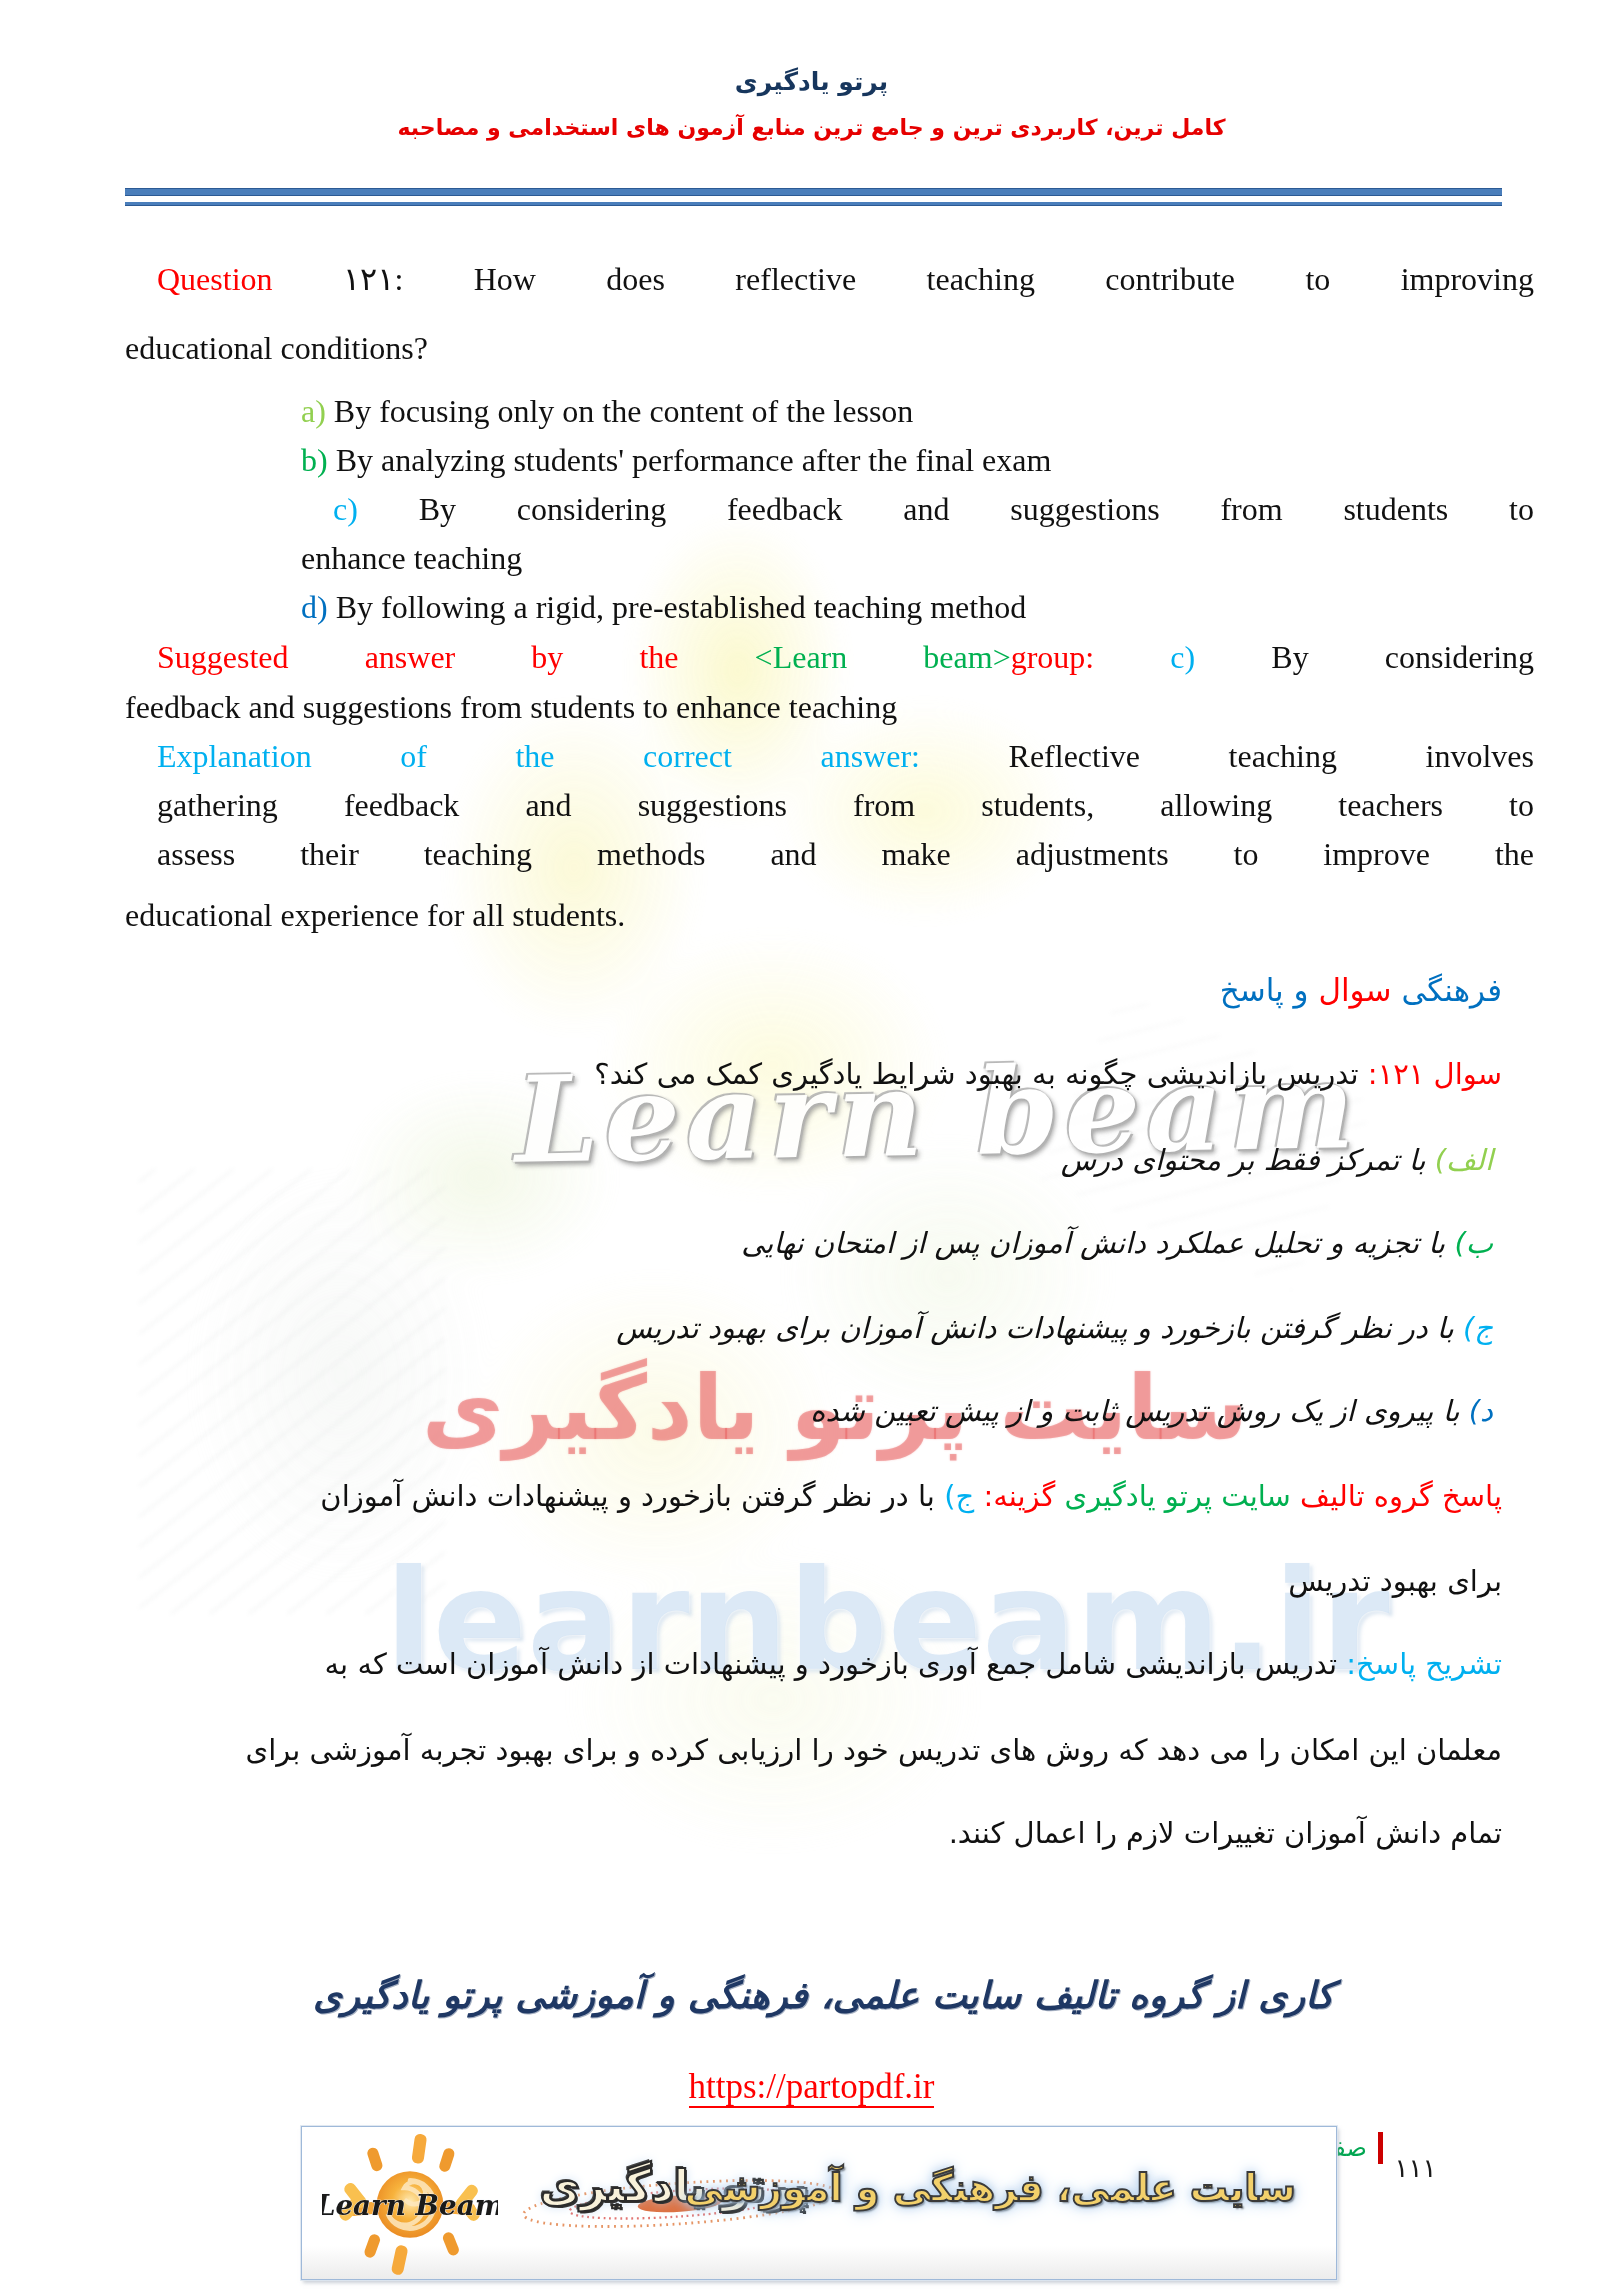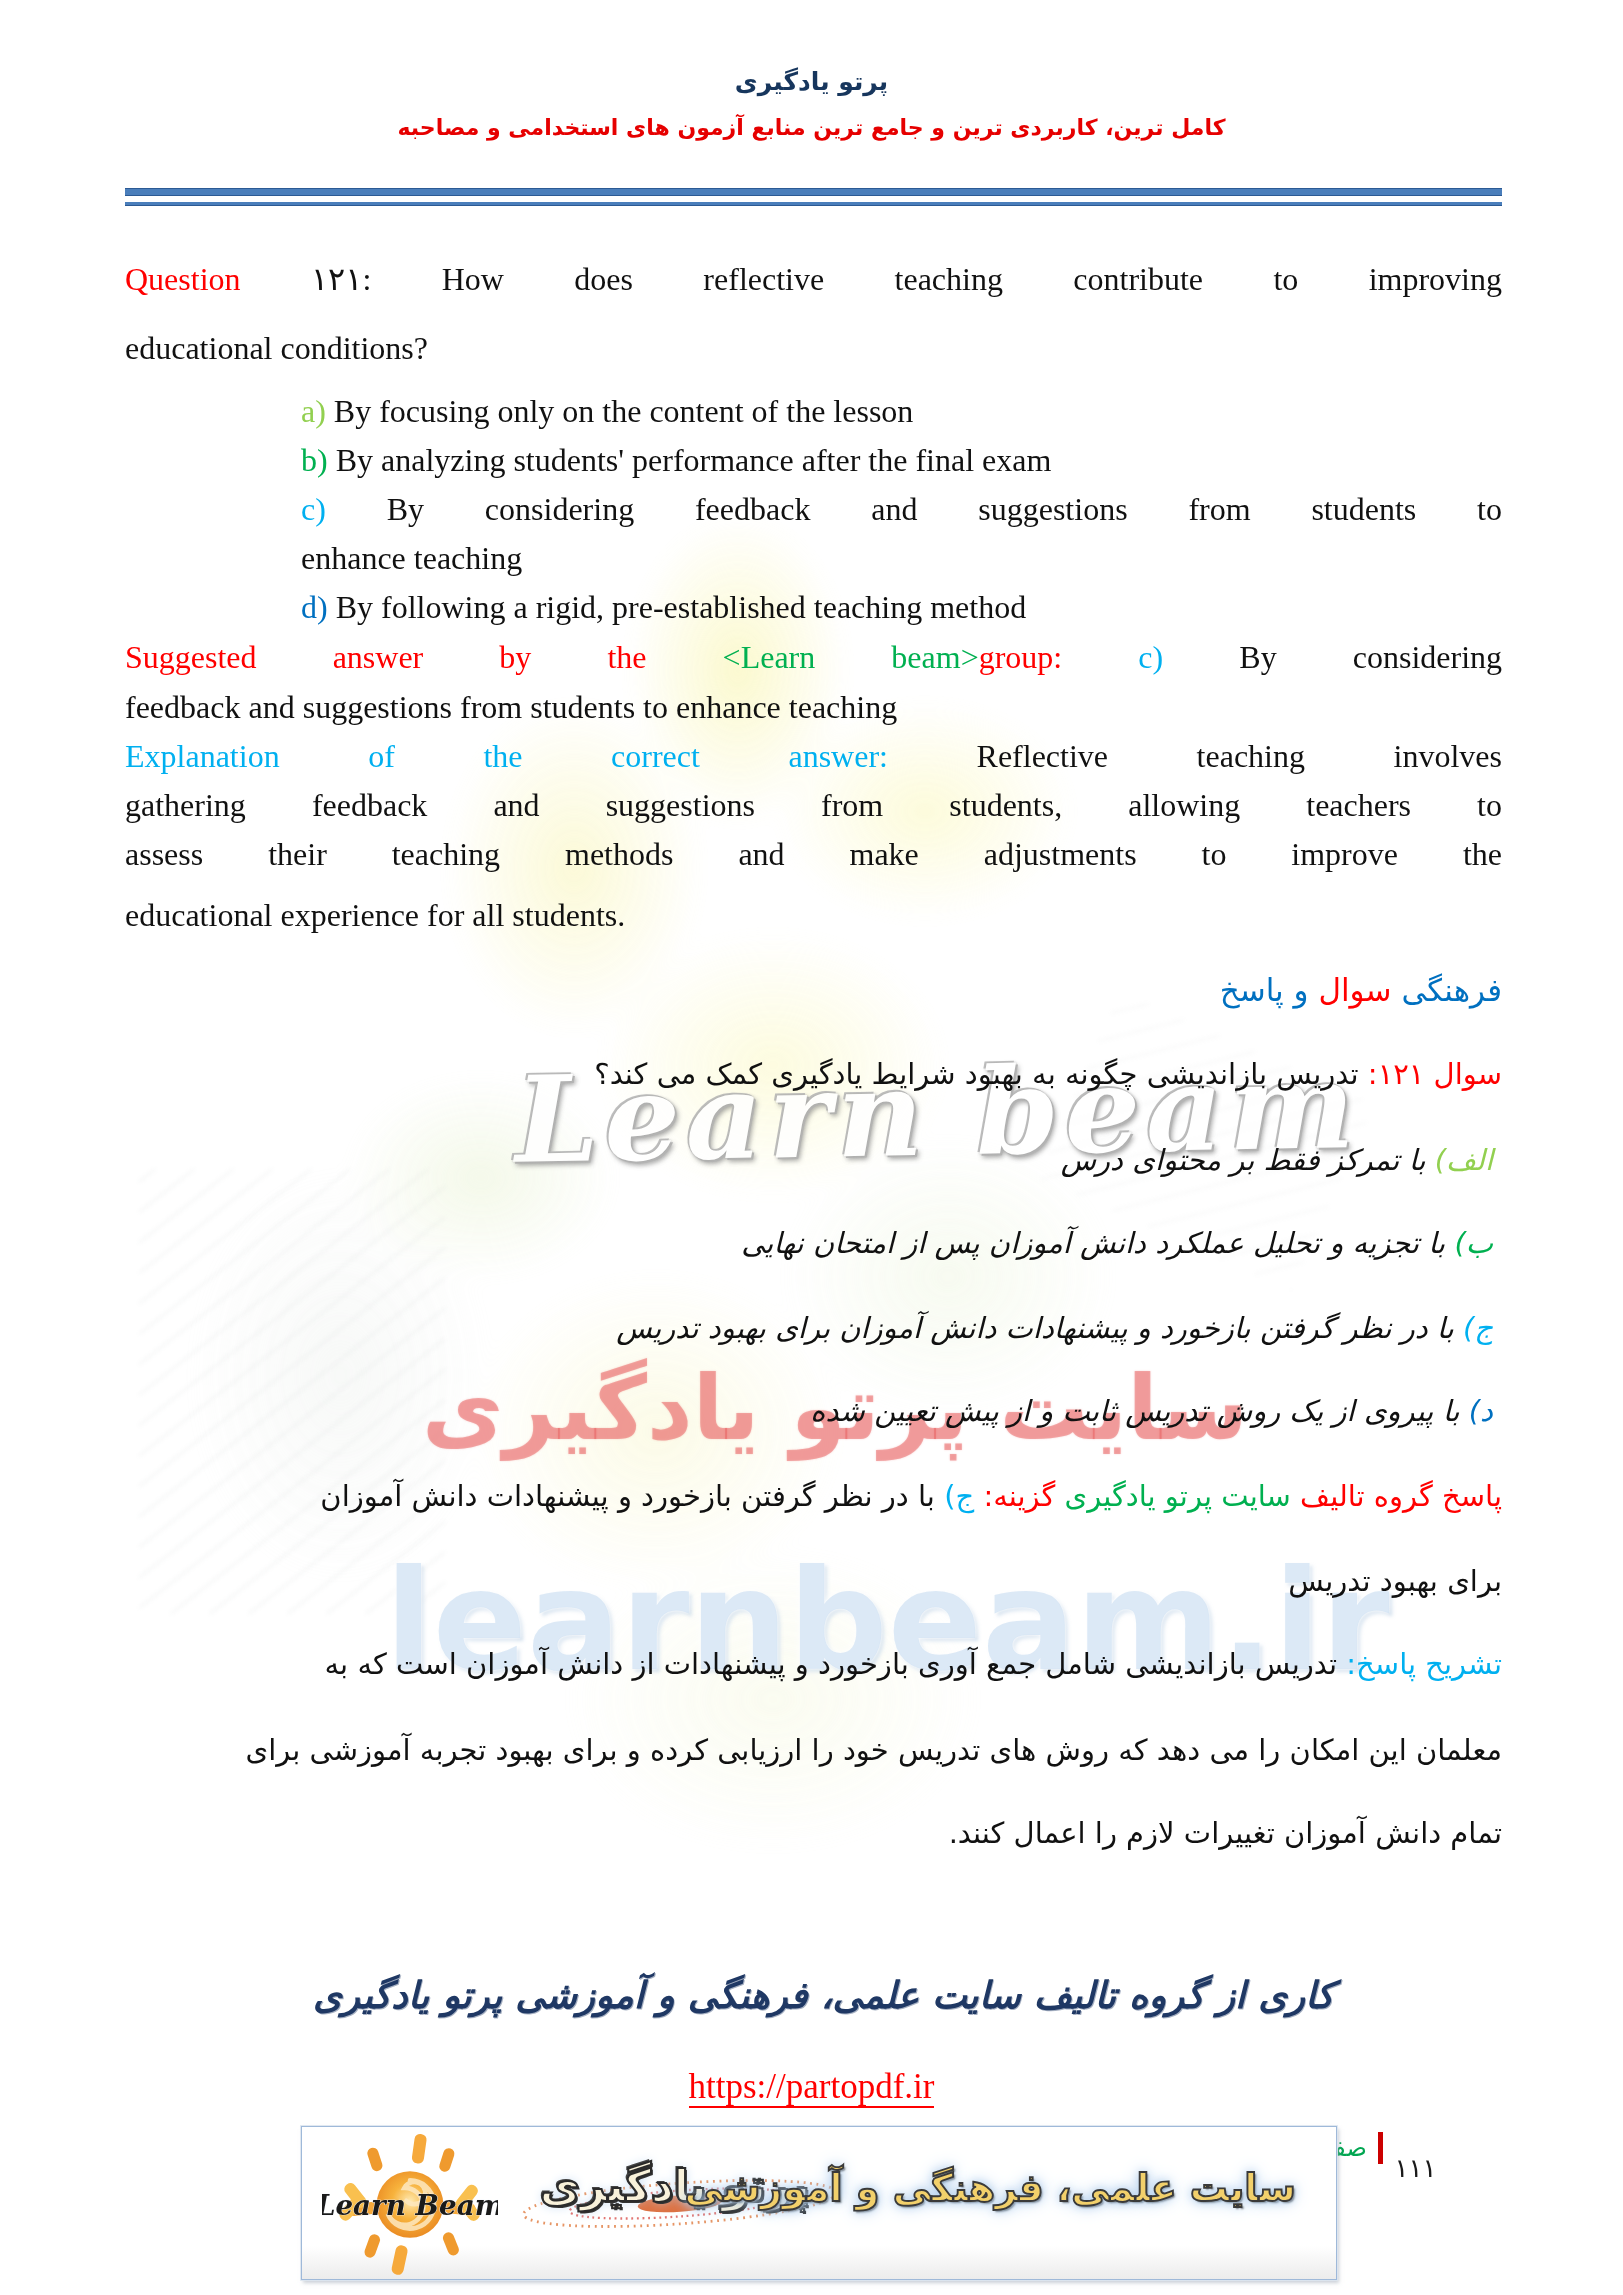--- a/index.html
+++ b/index.html
@@ -51,21 +51,21 @@
   }
   
   .hdr{ position:absolute; left:0; width:100%; text-align:center; font-family:"DejaVu Sans", sans-serif; font-weight:bold; }
   .hdr.title{ top:67px; font-size:25px; color:#17365d; }
   .hdr.subtitle{ top:115px; font-size:22px; color:#e60000; }
   .rule{ position:absolute; left:125px; width:1377px; background:#4a7ebb; }
   .rule.thick{ top:188px; height:8.3px; border-top:0.9px solid #2c5a94; border-bottom:0.9px solid #2c5a94; }
   .rule.thin{ top:202px; height:3.7px; border-bottom:0.9px solid #2c5a94; }
   
   .en{ position:absolute; left:125px; width:1377px; font-size:32px; line-height:46px; color:#111; }
-  .en.just{ text-align:justify; text-align-last:justify; }
+  .en.just{ text-align:justify; text-align-last:justify;margin-left:32px; }
   .en.opt{ left:301px; width:1201px; }
   .red{ color:#ff0000; }
   .green-l{ color:#92d050; }
   .green{ color:#00b050; }
   .cyan{ color:#00b0f0; }
   .blue{ color:#0070c0; }
   
   .fa{ position:absolute; right:121px; width:1382px; direction:rtl; text-align:right;
        font-family:"DejaVu Sans", sans-serif; font-size:29px; color:#111; white-space:nowrap; }
   .fa.heading{ font-size:31px; }

